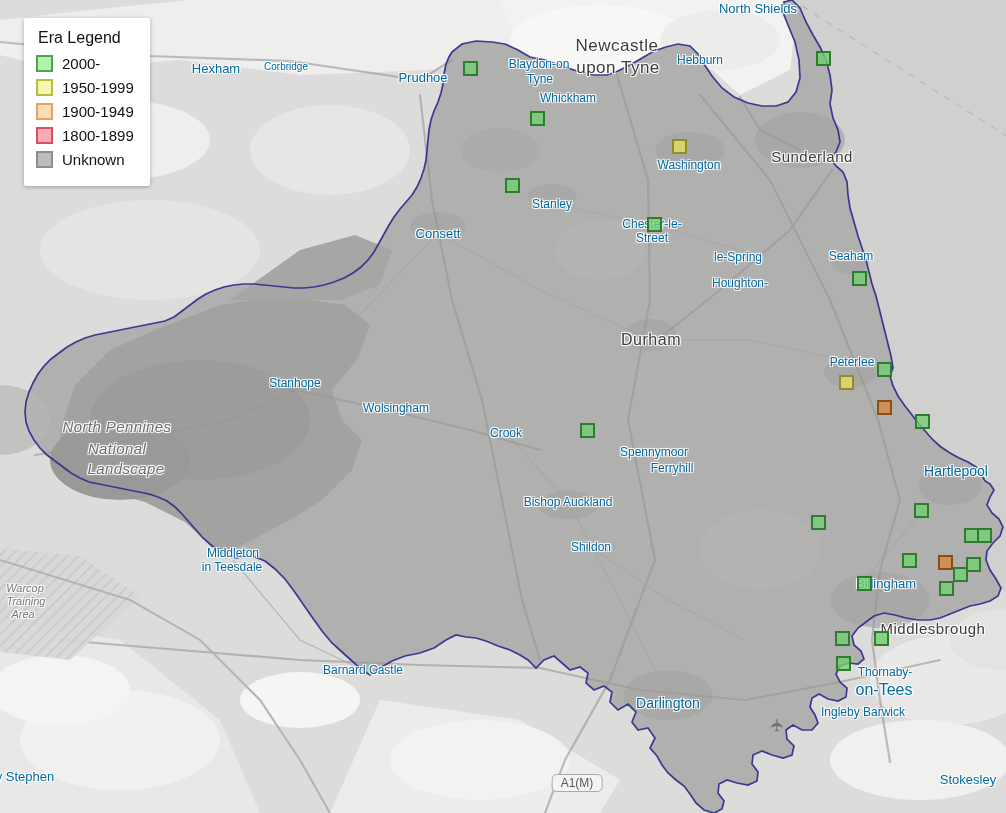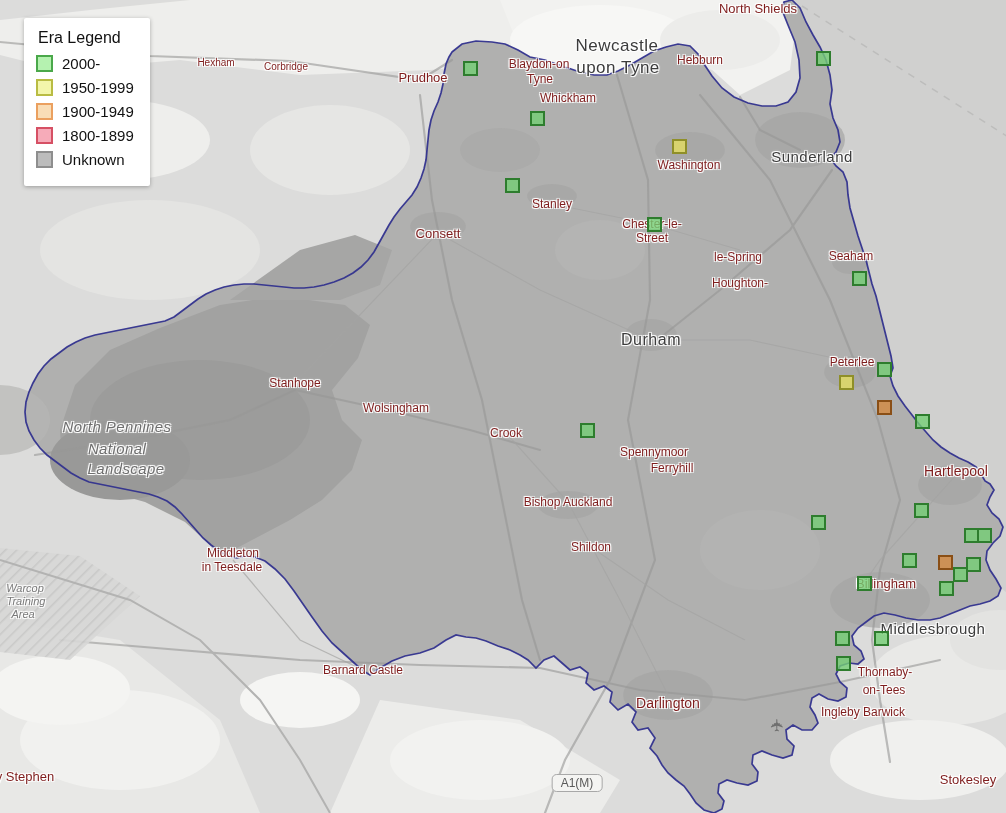--- a/index.html
+++ b/index.html
@@ -2,21 +2,21 @@
 <html><head>
 <meta charset="utf-8">
 <style>
   html,body{margin:0;padding:0;background:#dcdcdb;font-family:"Liberation Sans",sans-serif;}
   .map-container{position:relative;width:1006px;height:813px;overflow:hidden;background:#dcdcdb;}
   .map-container svg{position:absolute;left:0;top:0;}
 
   
   .map-label{
     position:absolute;transform:translate(-50%,-50%);white-space:nowrap;
-    color:#7f1d1d;font-size:12px;
+    color:#0369a1;font-size:12px;
     text-shadow:-1px -1px 0 rgba(255,255,255,.85),1px -1px 0 rgba(255,255,255,.85),
                 -1px 1px 0 rgba(255,255,255,.85),1px 1px 0 rgba(255,255,255,.85),0 0 3px #fff;
     pointer-events:none;z-index:4;
   }
   .map-label.city{color:#3c3c3c;letter-spacing:.5px;}
   .map-label.area{font-style:italic;color:#6e6e6e;letter-spacing:.4px;}
   .map-label.area-sm{font-style:italic;color:#7a7a7a;}
 
   
   .marker{
@@ -143,21 +143,21 @@
 
     <path fill="none" stroke="#b3b3b2" stroke-width="2" d="M0,560 L130,600 L200,640 L260,700 L300,760 L330,813"></path>
 
     <path fill="none" stroke="#32328e" stroke-width="1.7" opacity="0.95" d="M452,52 L462,44 L476,41 L492,42 L505,44 L518,50 L530,57 L545,60 L556,64 L568,68 L580,72 L594,75 L607,75 L618,71 L630,65 L642,58 L654,51 L666,47 L678,44 L690,46 L698,54 L704,64 L712,76 L722,88 L734,97 L748,103 L762,106 L776,106 L788,102 L796,92 L800,78 L799,60 L795,42 L788,25 L782,10 L784,2 L792,0 L800,8 L806,22 L813,35 L820,47 L826,60 L830,75 L832,90 L830,104 L833,118 L838,130 L840,142 L836,152 L830,158 L836,166 L843,172 L847,182 L848,195 L850,208 L854,222 L858,236 L862,248 L866,260 L869,272 L872,284 L876,296 L879,308 L882,320 L885,332 L888,344 L891,356 L893,368 L890,376 L893,386 L898,396 L905,406 L912,415 L919,424 L926,432 L933,440 L941,447 L950,453 L959,458 L968,462 L976,467 L981,474 L985,481 L990,484 L994,490 L990,497 L987,505 L992,513 L999,519 L1003,527 L1000,536 L993,543 L987,551 L986,560 L990,570 L996,579 L1001,588 L998,596 L990,601 L980,604 L970,606 L960,610 L950,614 L940,618 L930,620 L918,620 L906,618 L895,615 L884,613 L874,616 L866,622 L858,628 L852,636 L854,645 L861,651 L864,659 L858,664 L849,663 L840,666 L836,674 L840,682 L847,688 L846,697 L838,701 L828,699 L819,694 L812,698 L810,707 L815,715 L818,723 L812,730 L802,730 L793,725 L786,730 L787,739 L794,746 L792,755 L783,758 L772,755 L762,751 L753,755 L752,764 L758,772 L757,781 L748,785 L737,783 L727,780 L719,784 L718,793 L724,801 L722,809 L714,813 L704,810 L696,803 L690,794 L684,786 L676,780 L668,773 L662,765 L657,756 L650,748 L655,738 L648,728 L638,730 L632,722 L636,712 L628,704 L618,710 L610,702 L612,692 L604,686 L594,690 L586,683 L588,673 L580,667 L570,670 L562,663 L554,656 L544,660 L536,668 L528,660 L520,655 L510,650 L498,646 L486,641 L476,638 L466,637 L456,635 L446,640 L434,648 L420,653 L405,656 L392,661 L380,668 L370,675 L362,670 L352,661 L342,652 L332,643 L322,631 L312,617 L303,604 L294,591 L285,579 L275,569 L265,561 L255,557 L245,556 L237,558 L228,556 L219,551 L211,545 L203,538 L196,530 L189,522 L182,514 L175,507 L167,501 L158,497 L149,494 L139,492 L129,490 L119,488 L109,486 L99,484 L89,482 L80,478 L71,473 L63,467 L55,461 L47,455 L40,448 L34,440 L29,431 L26,422 L25,412 L26,402 L29,392 L33,383 L38,374 L44,366 L51,359 L59,353 L67,347 L76,342 L85,338 L95,335 L105,333 L115,331 L125,329 L135,327 L145,325 L155,323 L165,321 L174,317 L182,311 L190,305 L198,299 L206,294 L215,290 L224,287 L234,285 L244,284 L254,284 L264,285 L274,286 L284,287 L294,288 L304,288 L314,287 L324,285 L334,282 L344,278 L353,273 L361,267 L368,260 L374,252 L379,243 L384,234 L389,225 L394,217 L400,209 L406,202 L412,195 L417,187 L421,178 L424,169 L426,160 L427,150 L428,140 L429,130 L431,120 L434,111 L438,102 L441,93 L443,84 L444,74 L446,64 L449,57 Z"></path>
   </svg>
 
   <div id="labels-layer">
       <div class="map-label city" style="left: 617px; top: 46px; font-size: 17px;">Newcastle</div>
       <div class="map-label city" style="left: 618px; top: 68px; font-size: 17px;">upon Tyne</div>
       <div class="map-label" style="left: 758px; top: 8px; font-size: 13px;">North Shields</div>
-      <div class="map-label" style="left: 216px; top: 62px; font-size: 10px;">Hexham</div>
+      <div class="map-label" style="left: 216px; top: 68px; font-size: 13px;">Hexham</div>
       <div class="map-label" style="left: 286px; top: 66px; font-size: 10px;">Corbridge</div>
       <div class="map-label" style="left: 423px; top: 77px; font-size: 13px;">Prudhoe</div>
       <div class="map-label" style="left: 539px; top: 64px; font-size: 12px;">Blaydon-on</div>
       <div class="map-label" style="left: 540px; top: 79px; font-size: 12px;">Tyne</div>
       <div class="map-label" style="left: 568px; top: 98px; font-size: 12px;">Whickham</div>
       <div class="map-label" style="left: 700px; top: 60px; font-size: 12px;">Hebburn</div>
       <div class="map-label city" style="left: 812px; top: 156px; font-size: 15px;">Sunderland</div>
       <div class="map-label" style="left: 689px; top: 165px; font-size: 12px;">Washington</div>
       <div class="map-label" style="left: 552px; top: 204px; font-size: 12px;">Stanley</div>
       <div class="map-label" style="left: 438px; top: 233px; font-size: 13px;">Consett</div>
@@ -180,21 +180,21 @@
       <div class="map-label" style="left: 568px; top: 502px; font-size: 12px;">Bishop Auckland</div>
       <div class="map-label" style="left: 591px; top: 547px; font-size: 12px;">Shildon</div>
       <div class="map-label" style="left: 233px; top: 553px; font-size: 12px;">Middleton</div>
       <div class="map-label" style="left: 232px; top: 567px; font-size: 12px;">in Teesdale</div>
       <div class="map-label area-sm" style="left: 25px; top: 588px; font-size: 11px;">Warcop</div>
       <div class="map-label area-sm" style="left: 26px; top: 601px; font-size: 11px;">Training</div>
       <div class="map-label area-sm" style="left: 23px; top: 614px; font-size: 11px;">Area</div>
       <div class="map-label" style="left: 886px; top: 583px; font-size: 13px;">Billingham</div>
       <div class="map-label city" style="left: 933px; top: 628px; font-size: 15px;">Middlesbrough</div>
       <div class="map-label" style="left: 885px; top: 672px; font-size: 12px;">Thornaby-</div>
-      <div class="map-label" style="left: 884px; top: 690px; font-size: 12px;">on-Tees</div>
+      <div class="map-label" style="left: 884px; top: 690px; font-size: 16px;">on-Tees</div>
       <div class="map-label" style="left: 863px; top: 712px; font-size: 12px;">Ingleby Barwick</div>
       <div class="map-label" style="left: 668px; top: 703px; font-size: 14px;">Darlington</div>
       <div class="map-label" style="left: 363px; top: 670px; font-size: 12px;">Barnard Castle</div>
       <div class="map-label" style="left: 968px; top: 779px; font-size: 13px;">Stokesley</div>
       <div class="map-label" style="left: 25px; top: 776px; font-size: 13px;">y Stephen</div>
     </div>
 
   <div id="markers-layer">
       <div class="marker" style="left: 463px; top: 61px; background: rgba(116, 206, 116, 0.8); border-color: rgb(46, 125, 46);"></div>
       <div class="marker" style="left: 530px; top: 111px; background: rgba(116, 206, 116, 0.8); border-color: rgb(46, 125, 46);"></div>

